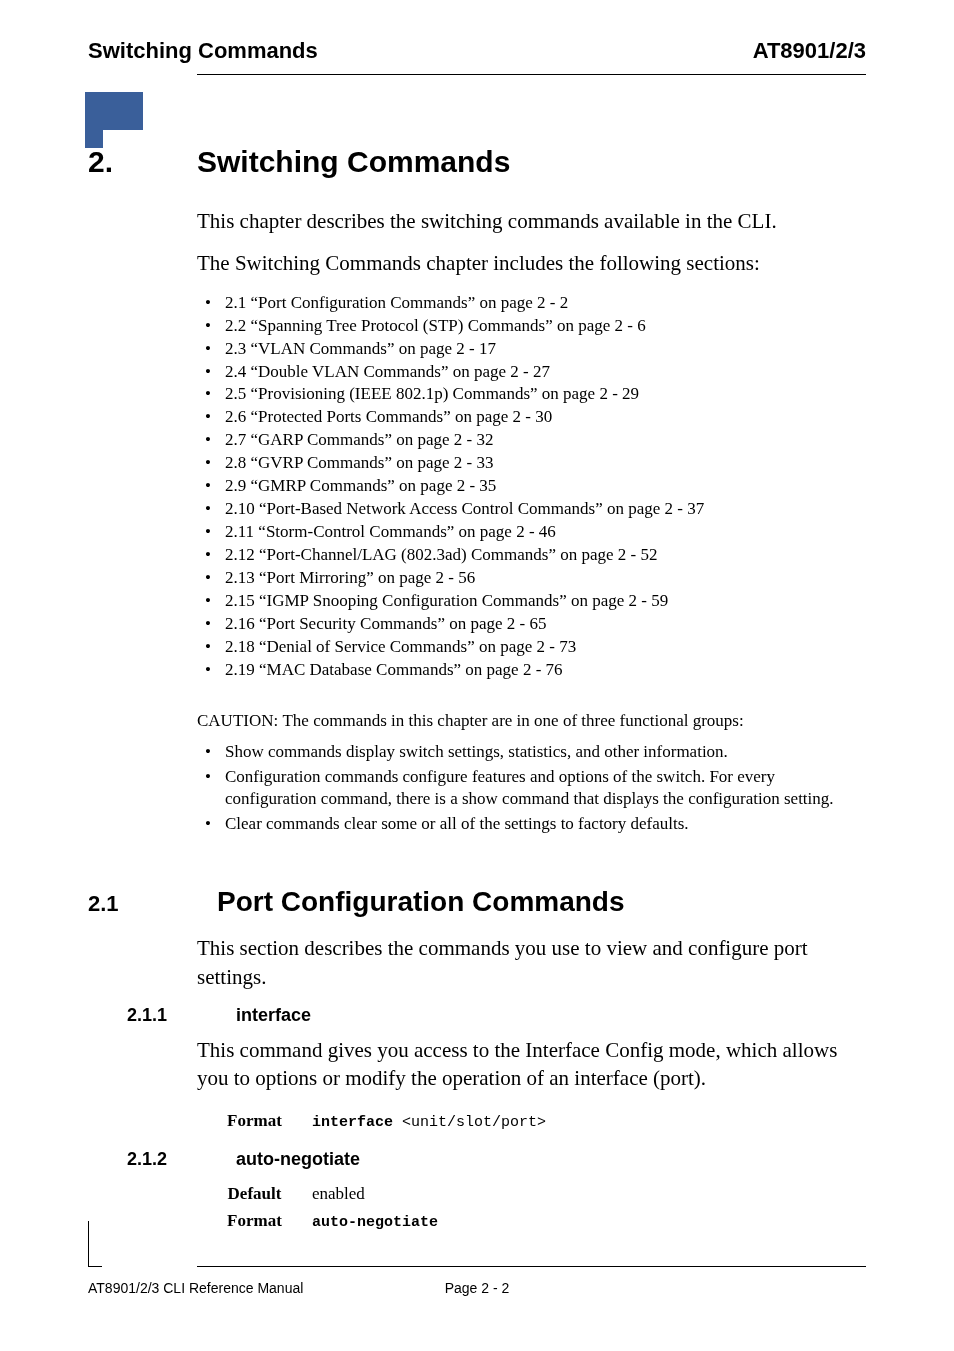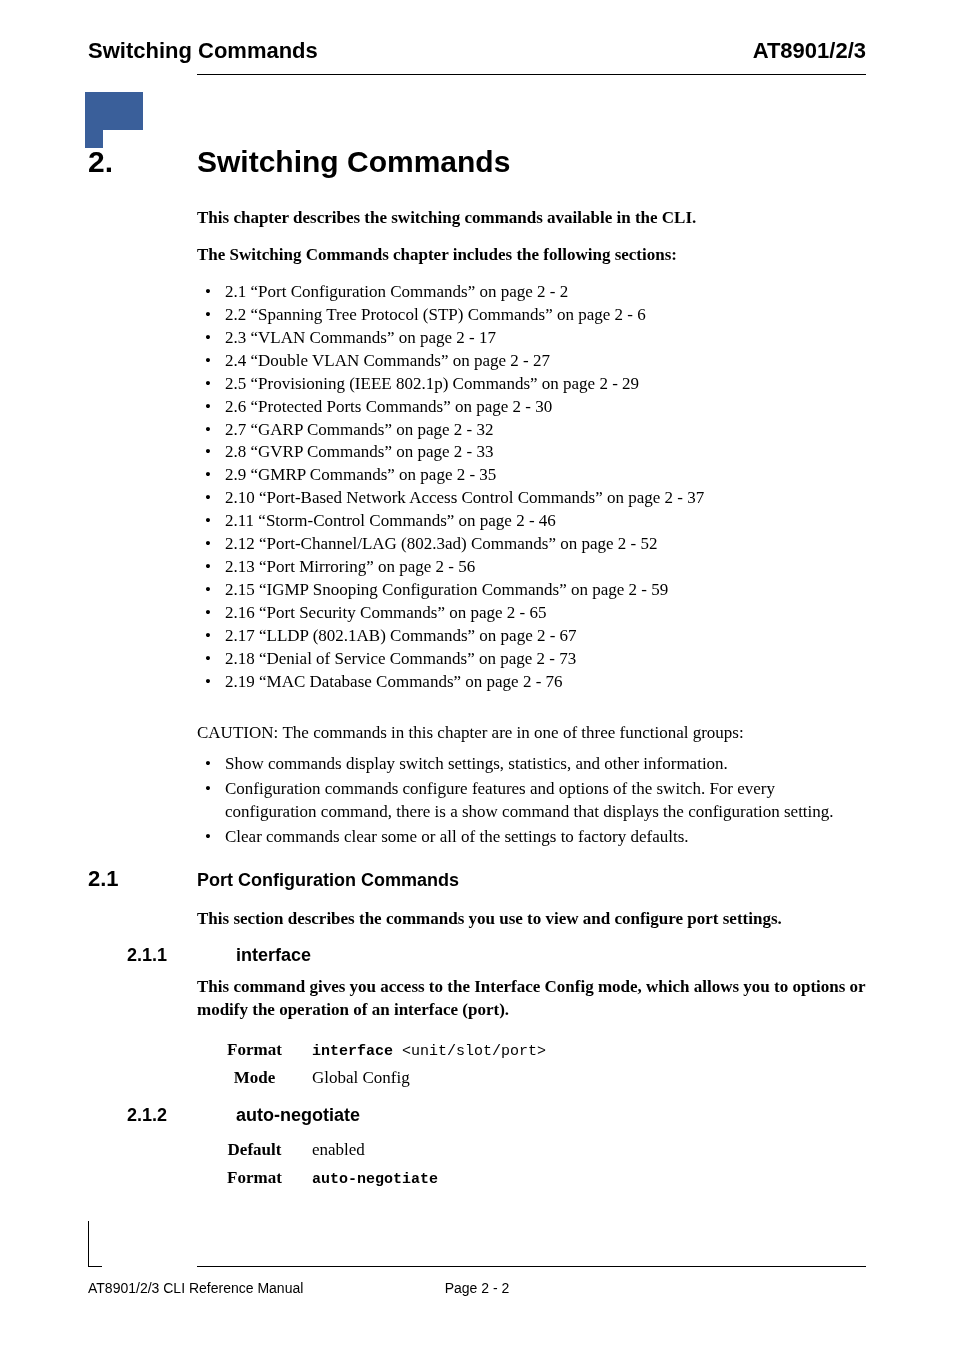--- a/index.html
+++ b/index.html
@@ -59,24 +59,23 @@
     }
     .chapter-title {
       font-family: Arial, Helvetica, sans-serif;
       font-weight: bold;
       font-size: 30px;
     }
     .body-col {
       margin-left: 197px;
     }
     .para {
-      font-size: 17px;
+      font-size: 21px;
       line-height: 1.35;
       margin-bottom: 14px;
-      font-weight: bold;
     }
     .toc-list {
       list-style: none;
       margin-bottom: 28px;
     }
     .toc-list li {
       font-size: 17px;
       line-height: 1.35;
       padding-left: 28px;
       position: relative;
@@ -111,30 +110,31 @@
       left: 8px;
       top: 0;
     }
     .section-row {
       display: flex;
       align-items: baseline;
       margin-top: 18px;
       margin-bottom: 16px;
     }
     .section-num {
-      width: 197px;
+      width: 217px;
       padding-left: 88px;
       font-family: Arial, Helvetica, sans-serif;
       font-weight: bold;
       font-size: 22px;
     }
     .section-title {
       font-family: Arial, Helvetica, sans-serif;
       font-weight: bold;
-      font-size: 18px;
+      font-size: 28px;
+      margin-top: 32px;
     }
     .subsection-row {
       display: flex;
       align-items: baseline;
       margin-top: 14px;
       margin-bottom: 10px;
       padding-left: 39px;
     }
     .subsection-num {
       width: 197px;
@@ -233,21 +233,20 @@
       <li>2.6 “Protected Ports Commands” on page 2 - 30</li>
       <li>2.7 “GARP Commands” on page 2 - 32</li>
       <li>2.8 “GVRP Commands” on page 2 - 33</li>
       <li>2.9 “GMRP Commands” on page 2 - 35</li>
       <li>2.10 “Port-Based Network Access Control Commands” on page 2 - 37</li>
       <li>2.11 “Storm-Control Commands” on page 2 - 46</li>
       <li>2.12 “Port-Channel/LAG (802.3ad) Commands” on page 2 - 52</li>
       <li>2.13 “Port Mirroring” on page 2 - 56</li>
       <li>2.15 “IGMP Snooping Configuration Commands” on page 2 - 59</li>
       <li>2.16 “Port Security Commands” on page 2 - 65</li>
-      <li>2.17 “LLDP (802.1AB) Commands” on page 2 - 67</li>
       <li>2.18 “Denial of Service Commands” on page 2 - 73</li>
       <li>2.19 “MAC Database Commands” on page 2 - 76</li>
     </ul>
 
     <div class="caution-row">
       <span class="caution-label">CAUTION:&nbsp;</span>
       <span class="caution-text">The commands in this chapter are in one of three functional groups:</span>
     </div>
 
     <ul class="groups-list">
@@ -268,24 +267,20 @@
   <div class="subsection-row">
     <div class="subsection-num">2.1.1</div>
     <div class="subsection-title">interface</div>
   </div>
   <div class="body-col">
     <p class="para">This command gives you access to the Interface Config mode, which allows you to options or modify the operation of an interface (port).</p>
     <div class="def-table">
       <div class="def-row">
         <div class="def-label">Format</div>
         <div class="def-value"><span class="mono-bold">interface</span><span class="mono"> &lt;unit/slot/port&gt;</span></div>
-      </div>
-      <div class="def-row">
-        <div class="def-label">Mode</div>
-        <div class="def-value">Global Config</div>
       </div>
     </div>
   </div>
 
   <div class="subsection-row">
     <div class="subsection-num">2.1.2</div>
     <div class="subsection-title">auto-negotiate</div>
   </div>
   <div class="body-col">
     <div class="def-table">

